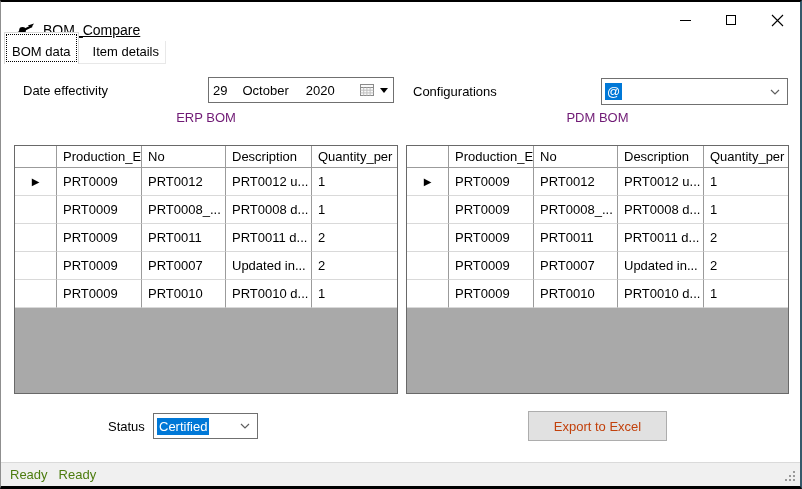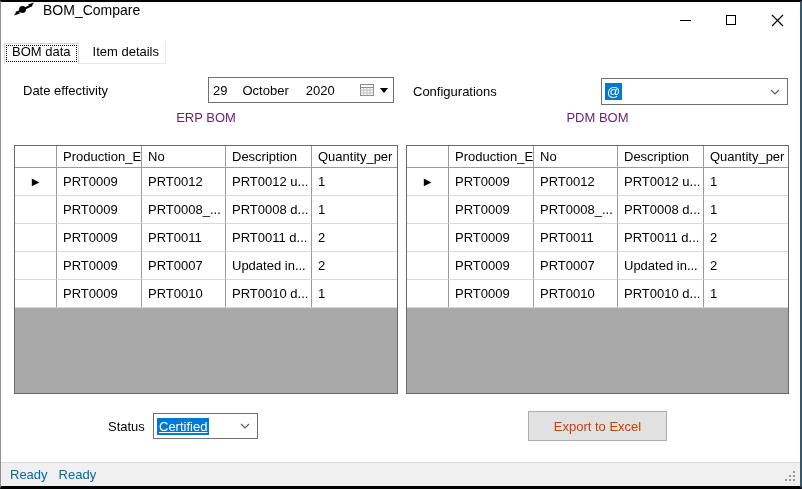--- a/index.html
+++ b/index.html
@@ -7,35 +7,35 @@
   body { font-family:"Liberation Sans", sans-serif; }
 
   .window {
     position:relative; width:802px; height:489px; background:#fff;
     border-top:2px solid #000; border-bottom:3px solid #000;
     border-left:1px solid #8f8f8f; border-right:2px solid #35596b;
     overflow:hidden;
   }
 
   
-  .titlebar { height:36px; display:flex; align-items:flex-start; background:#fff; }
+  .titlebar { height:36px; display:flex; align-items:flex-end; background:#fff;text-decoration:underline; }
   .app-icon { margin-left:13px; display:flex; }
   .window-title { margin-left:9px; font-size:14px; color:#000; }
   .caption-buttons { margin-left:auto; display:flex; height:100%; }
   .caption-btn { width:46px; height:100%; display:flex; align-items:center; justify-content:center; cursor:default; }
   .glyph-min { width:11px; height:1px; background:#000; }
   .glyph-max { width:10px; height:10px; border:1px solid #000; }
 
   
   .tabstrip { display:flex; align-items:flex-end; height:26px; padding-left:3px; }
   .tab { font-size:13px; color:#000; padding:3px 6px 4px 14px; background:#fff; }
   .tab.selected {
     border:1px solid #d9d9d9; border-bottom:none;
     outline:1px dotted #000; outline-offset:-3px;
-    padding:0 7px 5px 7px; position:relative; z-index:2;
+    padding:11px 7px 5px 7px; position:relative; z-index:2;
   }
   .tab.plain { border:1px solid #e8e8e8; border-left:none; border-top:none; padding-bottom:4px; }
 
   
   .abs { position:absolute; }
   .label { font-size:13px; color:#000; }
 
   .datepicker {
     left:207px; top:75px; width:186px; height:26px;
     border:1px solid #707070; background:#fff;
@@ -85,21 +85,21 @@
     left:527px; top:409px; width:139px; height:30px;
     background:#e1e1e1; border:1px solid #adadad;
     display:flex; align-items:center; justify-content:center;
     font-size:13px; color:#c2410c; cursor:default;
   }
 
   
   .statusbar {
     position:absolute; left:0; right:0; bottom:0; height:24px;
     background:#f0f0f0; border-top:1px solid #dadada;
-    display:flex; align-items:center; font-size:13px; color:#0369a1;
+    display:flex; align-items:center; font-size:13px; color:#4d7c0f;
   }
   .statusbar .txt { margin-left:9px; }
   .resize-grip {
     position:absolute; right:3px; bottom:3px; width:12px; height:12px;
   }
   .resize-grip::before {
     content:""; position:absolute; width:2px; height:2px; background:transparent;
     box-shadow: 8px 0 0 #9a9a9a, 4px 4px 0 #9a9a9a, 8px 4px 0 #9a9a9a,
                 0 8px 0 #9a9a9a, 4px 8px 0 #9a9a9a, 8px 8px 0 #9a9a9a;
   }
@@ -269,21 +269,21 @@
           <div class="cell w-no">PRT0010</div>
           <div class="cell w-desc">PRT0010 d...</div>
           <div class="cell w-qty">1</div>
         </div>
       </div>
   </div>
 
   <div class="abs label" style="left:107px; top:417px;">Status</div>
 
   <div class="abs combo combo-status">
-    <span class="sel-text hl" style="background:#0078d7;text-decoration:underline;">Certified</span>
+    <span class="sel-text hl" style="background:#0078d7;">Certified</span>
     <span class="chev">
       <svg width="10" height="6" viewBox="0 0 10 6">
           <path d="M1 1 L5 5 L9 1" stroke="#5f5f5f" stroke-width="1.2" fill="none"></path>
         </svg>
     </span>
   </div>
 
   <div class="abs export-btn">Export to Excel</div>
 
   <div class="statusbar">

